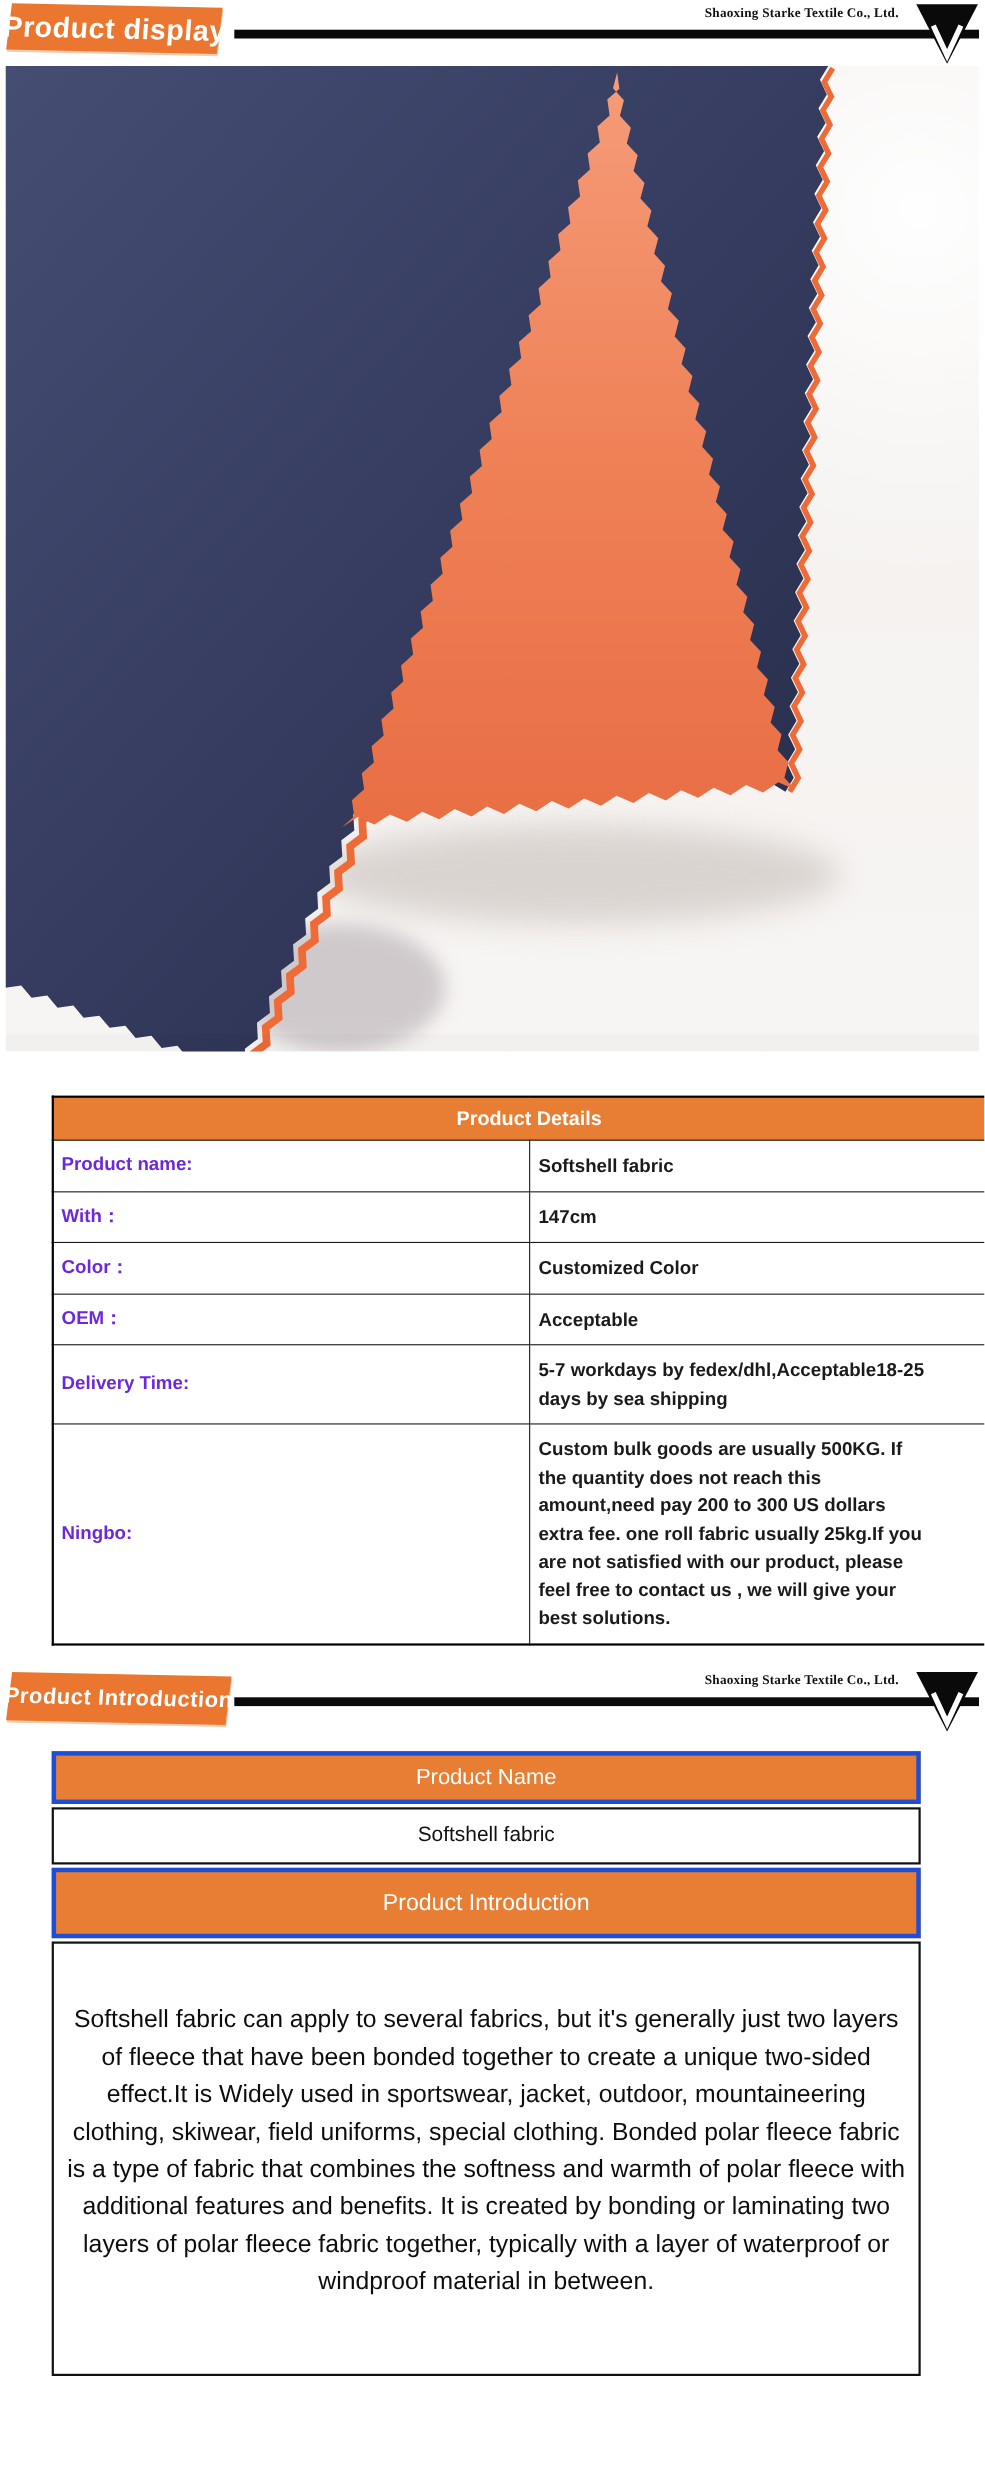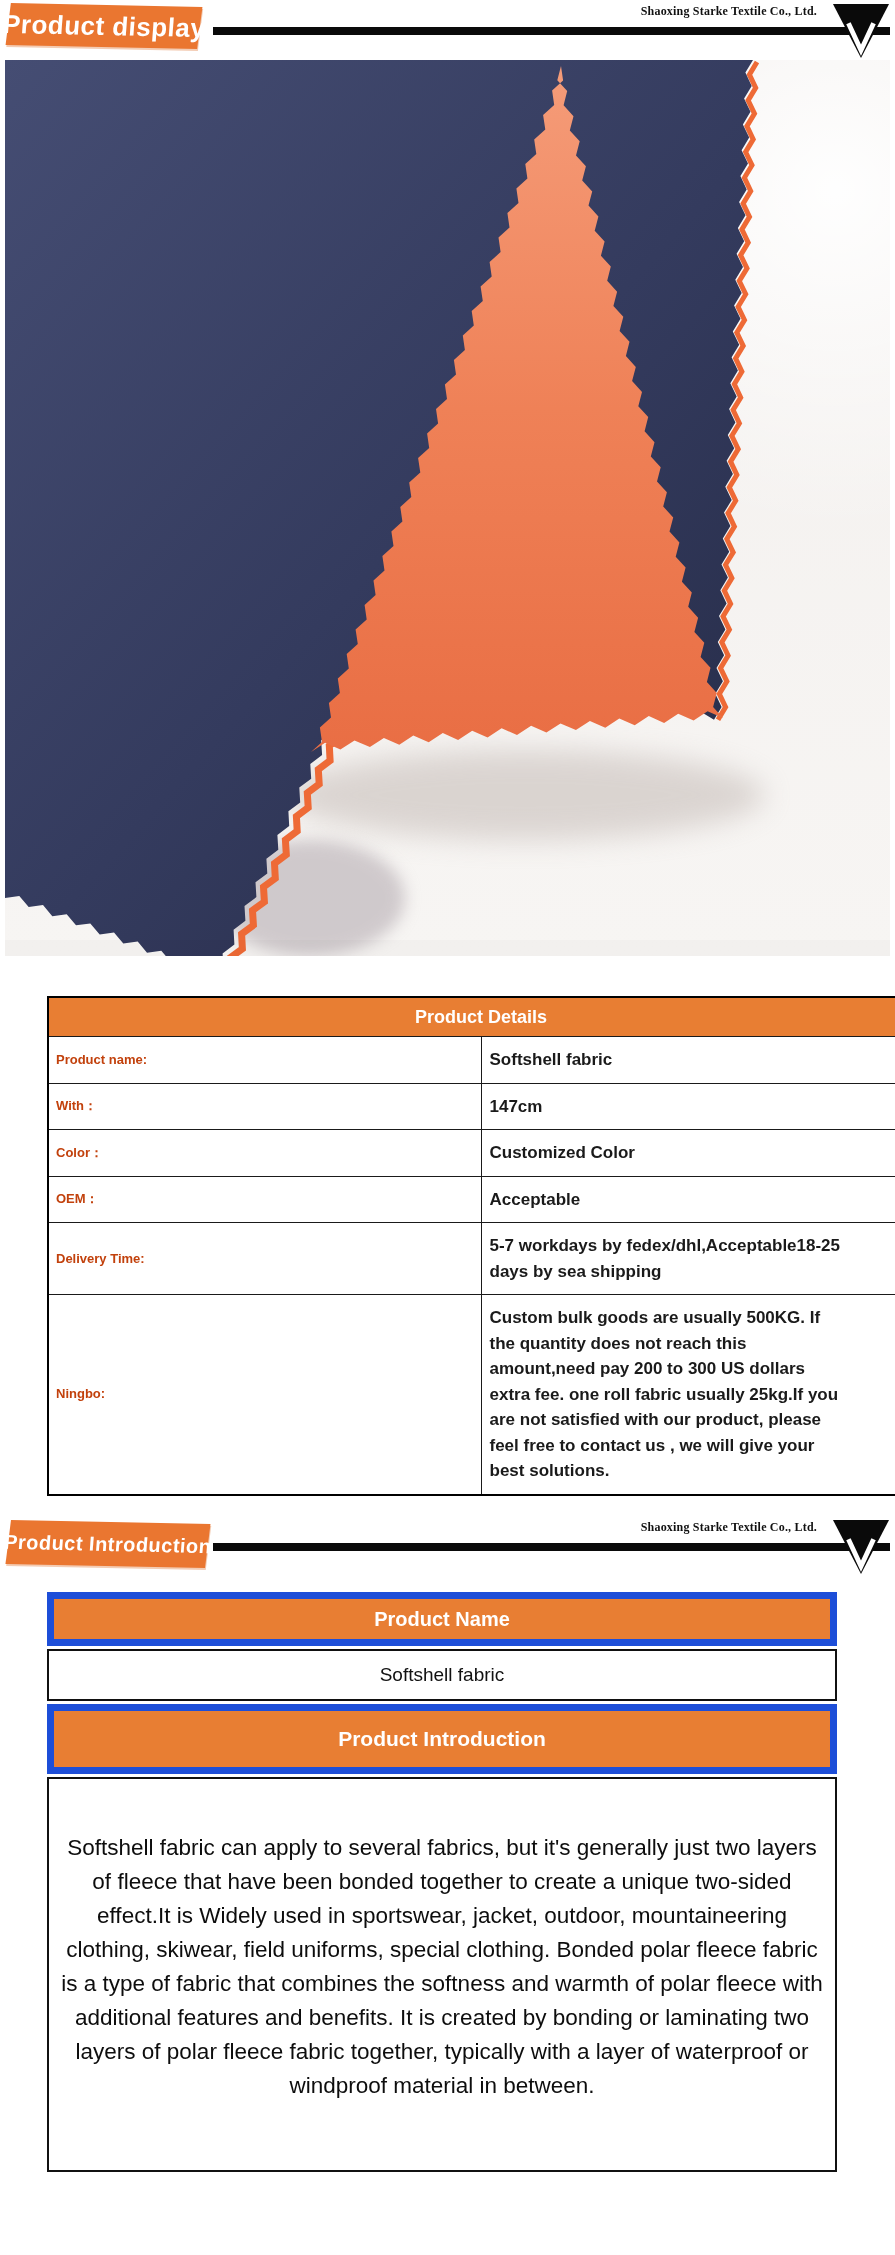--- a/index.html
+++ b/index.html
@@ -21,29 +21,29 @@
 
   
   .photo{margin:0 5px;width:885px;height:896px;line-height:0;}
 
   
   .details{width:868px;margin:40px 0 0 47px;border-collapse:collapse;table-layout:fixed;}
   .details td,.details th{border:1.5px solid #1a1a1a;}
   .details{border:2.5px solid #000;}
   .details .thead{background:#E87E33;color:#fff;font-size:18px;font-weight:700;
                   text-align:center;height:34px;padding:2px 0;}
-  .details .lbl{width:136px;font-size:13px;font-weight:700;color:#c2410c;
+  .details .lbl{width:136px;font-size:17px;font-weight:700;color:#6d28d9;
                 padding:10px 4px 10px 7px;vertical-align:middle;line-height:1.35;}
   .details .val{font-size:17px;font-weight:700;color:#1a1a1a;
                 padding:10px 72px 10px 8px;vertical-align:middle;line-height:1.5;}
 
   
   .intro{width:790px;margin:16px 0 0 47px;}
-  .intro .bar{border:7px solid #1d4ed8;background:#E87E33;color:#fff;text-align:center;
-              font-weight:700;margin-bottom:3px;}
+  .intro .bar{border:4px solid #1d4ed8;background:#E87E33;color:#fff;text-align:center;
+              font-weight:400;margin-bottom:3px;}
   .intro .bar-name{font-size:20px;line-height:40px;height:40px;}
   .intro .name-row{border:2px solid #111;background:#fff;color:#111;text-align:center;
                    font-size:19px;line-height:48px;height:48px;margin-bottom:3px;}
   .intro .bar-intro{font-size:21px;line-height:56px;height:56px;}
   .intro .text-box{border:2px solid #111;min-height:395px;box-sizing:border-box;
                    padding:52px 8px 40px 8px;}
   .intro .text-box p{margin:0;text-align:center;font-size:22.5px;line-height:34px;color:#0d0d0d;}
 </style>
 </head>
 <body>

